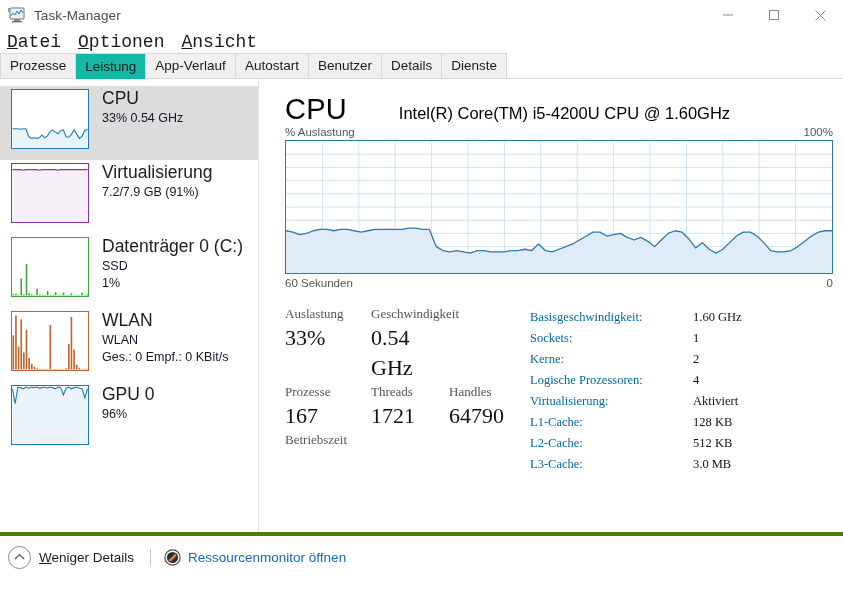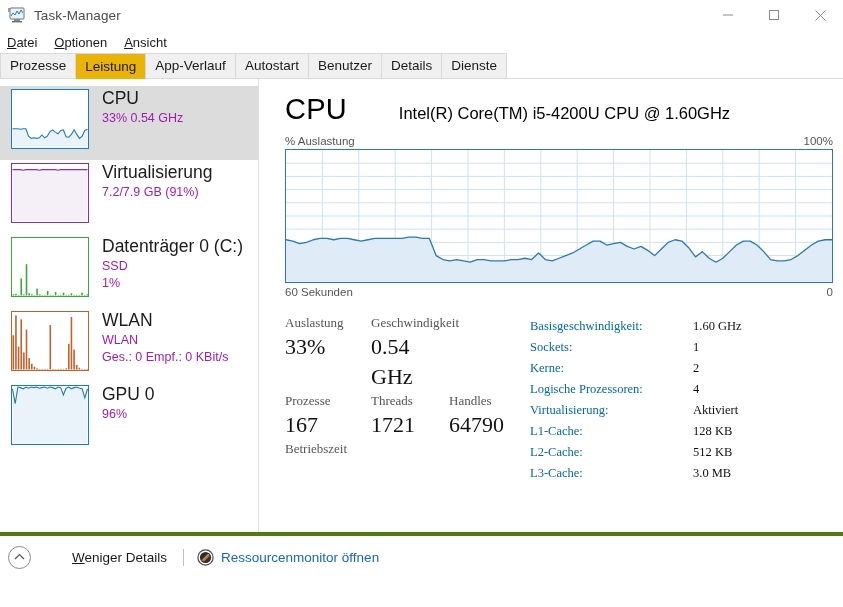--- a/index.html
+++ b/index.html
@@ -18,55 +18,55 @@
   }
   .tb-icon { width: 18px; height: 16px; position: relative; margin-right: 8px; flex: 0 0 auto; }
   .tb-icon svg { display: block; }
   .tb-title { font-size: 13.5px; color: #4c4c4c; letter-spacing: .1px; }
   .wincontrols { position: absolute; right: 0; top: 0; display: flex; height: 30px; }
   .wc { width: 46px; height: 30px; display: flex; align-items: center; justify-content: center; }
   .wc svg { display: block; }
 
   
   .menubar { height: 24px; display: flex; align-items: center; padding-left: 7px; gap: 17px; }
-  .menuitem { font-size: 13px; color: #1a1a1a; }
+  .menuitem { font-size: 18px; color: #1a1a1a; font-family: Liberation Mono, monospace; }
   .menuitem u { text-decoration: underline; }
 
   
   .tabstrip {
     height: 25px; display: flex; align-items: flex-end;
     border-bottom: 1px solid #d9d9d9; padding-left: 0px; position: relative;
   }
   .tab {
     font-size: 13.5px; color: #1a1a1a; height: 25px; line-height: 24px;
     padding: 0 9px; background: #f0f0f0; border: 1px solid #d9d9d9;
     border-bottom: none; margin-right: -1px; position: relative;
   }
-  .tab.active { background: #eab308; z-index: 3; margin-bottom: -1px; height: 26px; line-height: 25px; margin-top: 32px; }
+  .tab.active { background: #14b8a6; z-index: 3; margin-bottom: -1px; height: 26px; line-height: 25px; margin-top: 32px; }
 
   
   .content { display: flex; height: 457px; border-bottom: 4px solid #4d7c0f; }
 
   
   .sidebar { width: 259px; flex: 0 0 259px; border-right: 1px solid #e2e2e2; padding-top: 7px; }
   .side-item { display: flex; height: 74px; padding: 0 0 0 11px; align-items: flex-start; }
   .side-item.selected { background: #dcdcdc; }
   .mini { width: 78px; height: 60px; flex: 0 0 78px; margin-top: 3px; position: relative; background: #fff; }
   .mini svg { display: block; width: 78px; height: 60px; }
   .side-text { margin-left: 13px; padding-top: 0px; overflow: hidden; }
   .side-title { font-size: 17.5px; color: #1c1c1c; line-height: 24px; white-space: nowrap; }
-  .side-sub { font-size: 12.5px; color: #a21caf; line-height: 17px; white-space: nowrap; }
+  .side-sub { font-size: 12.5px; color: #0f172a; line-height: 17px; white-space: nowrap; }
 
   
   .main { flex: 1; padding: 14px 10px 0 26px; position: relative; }
   .main-head { display: flex; align-items: baseline; }
   .cpu-big { font-size: 29px; font-weight: 400; color: #000; letter-spacing: .2px; }
   .cpu-model { font-size: 16.5px; color: #000; margin-left: 52px; white-space: nowrap; text-align: right; }
 
-  .graph-labels { display: flex; justify-content: space-between; margin-top: 9px; font-size: 11.5px; color: #555; }
+  .graph-labels { display: flex; justify-content: space-between; margin-top: 0; font-size: 11.5px; color: #555; }
   .graph-wrap { margin-top: 2px; border: 1px solid #2a7ab0; height: 134px; position: relative; background: #fff; }
   .graph-wrap svg { display: block; }
   .graph-foot { display: flex; justify-content: space-between; margin-top: 3px; font-size: 11.5px; color: #555; }
 
   
   .stats { display: flex; margin-top: 16px; font-family: Liberation Serif, serif; }
   .stats-left { width: 245px; flex: 0 0 245px; }
   .srow { display: flex; }
   .scell { }
   .scell .lbl { font-size: 13px; color: #555; line-height: 18px; }
@@ -77,21 +77,21 @@
 
   .stats-right { flex: 1; padding-top: 2px; }
   .prow { display: flex; font-size: 12.5px; line-height: 21px; }
   .pkey { width: 163px; flex: 0 0 163px; color: #0369a1; }
   .pval { color: #111; }
 
   
   .footer { height: 42px; display: flex; align-items: center; padding-left: 8px; }
   .fbtn { display: flex; align-items: center; }
   .chev { width: 23px; height: 23px; border: 1px solid #8a8a8a; border-radius: 50%; display: flex; align-items: center; justify-content: center; margin-right: 8px; }
-  .fbtn-label { font-size: 13.5px; color: #1a1a1a; margin-left: 33px; }
+  .fbtn-label { font-size: 13.5px; color: #1a1a1a; }
   .fbtn-label u { text-decoration: underline; }
   .fsep { width: 1px; height: 17px; background: #c0c0c0; margin: 0 13px 0 16px; }
   .reslink { display: flex; align-items: center; justify-content: flex-end; }
   .res-icon { width: 17px; height: 17px; margin-right: 7px; }
   .res-label { font-size: 13.5px; color: #1866c0; }
 </style>
 </head>
 <body>
 
 <div class="titlebar">

